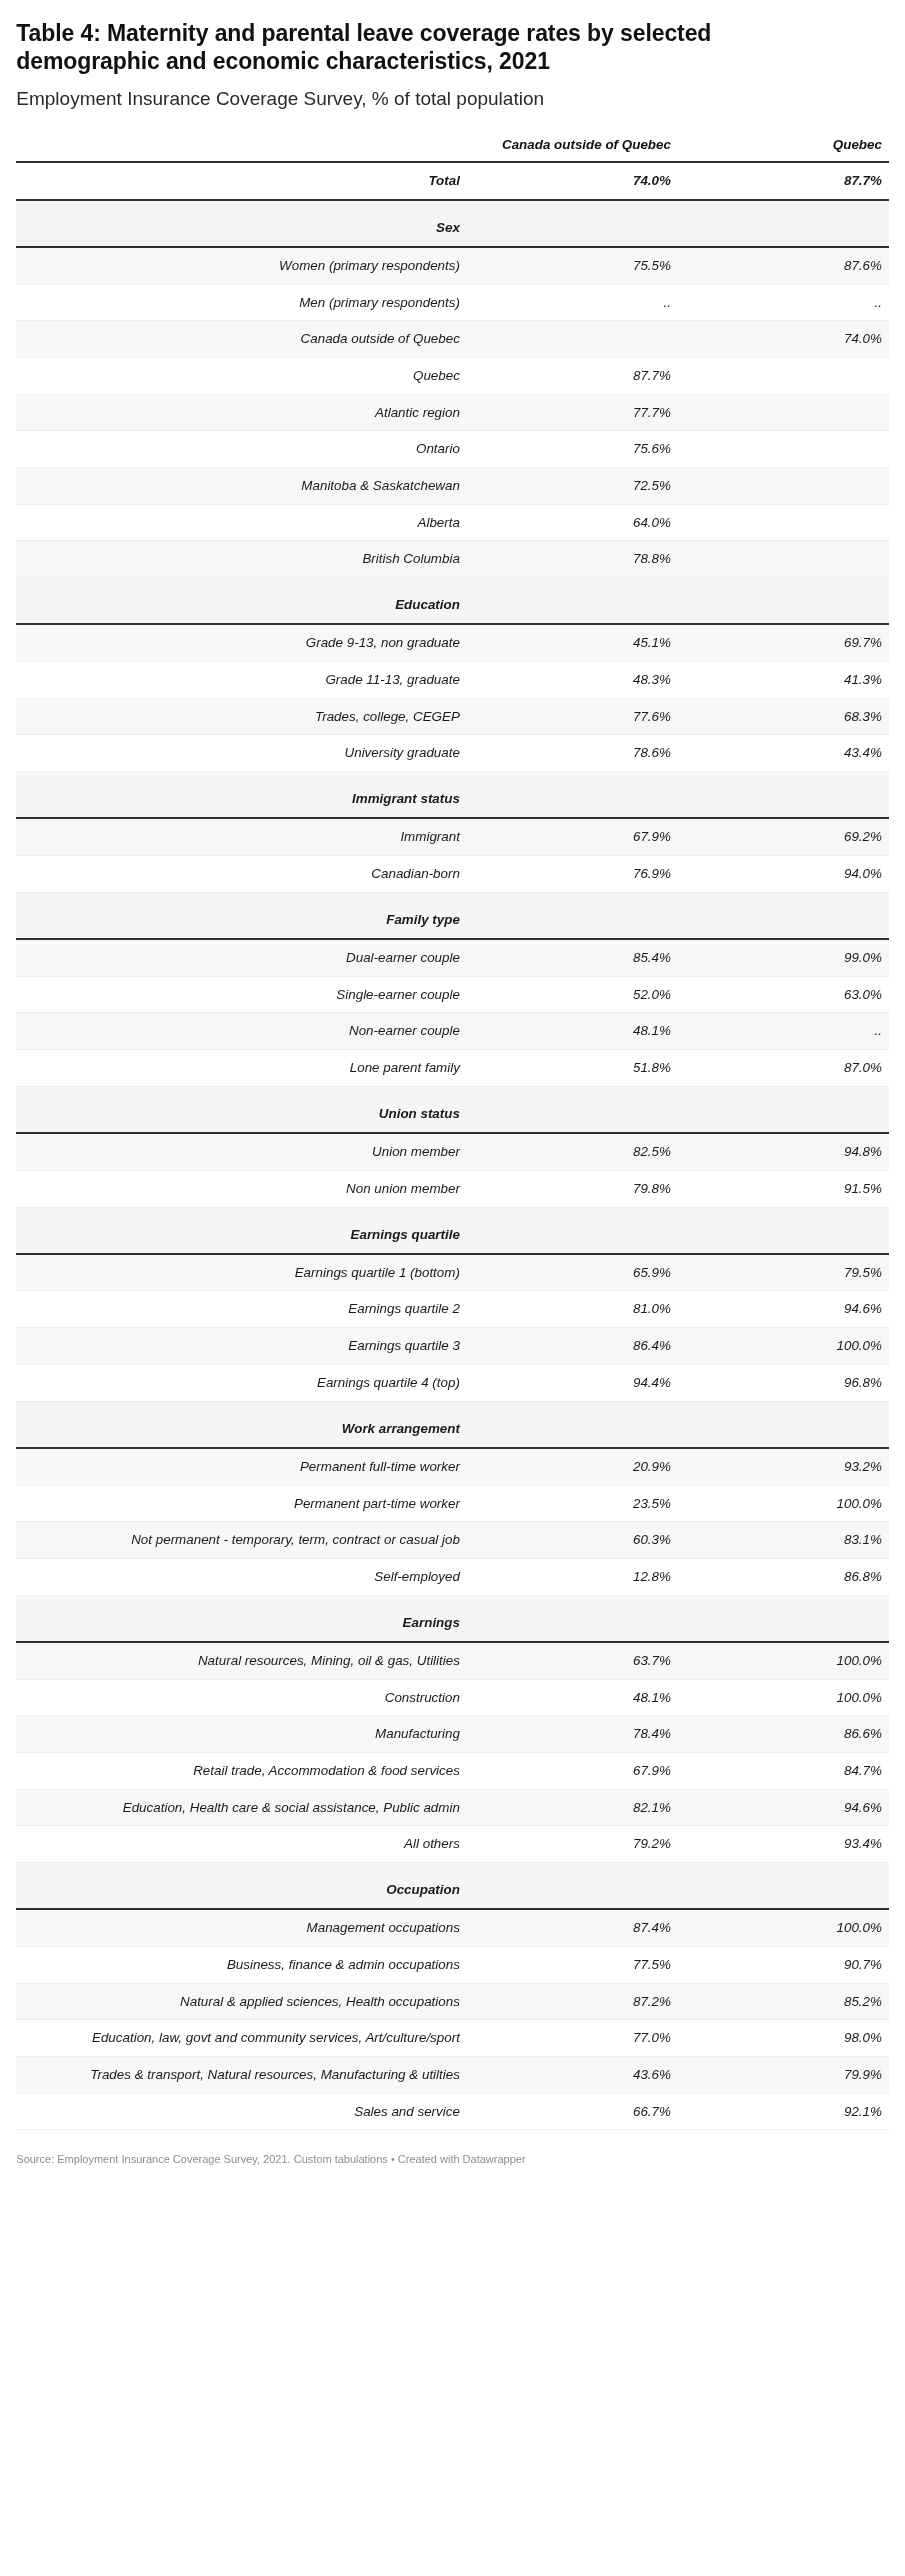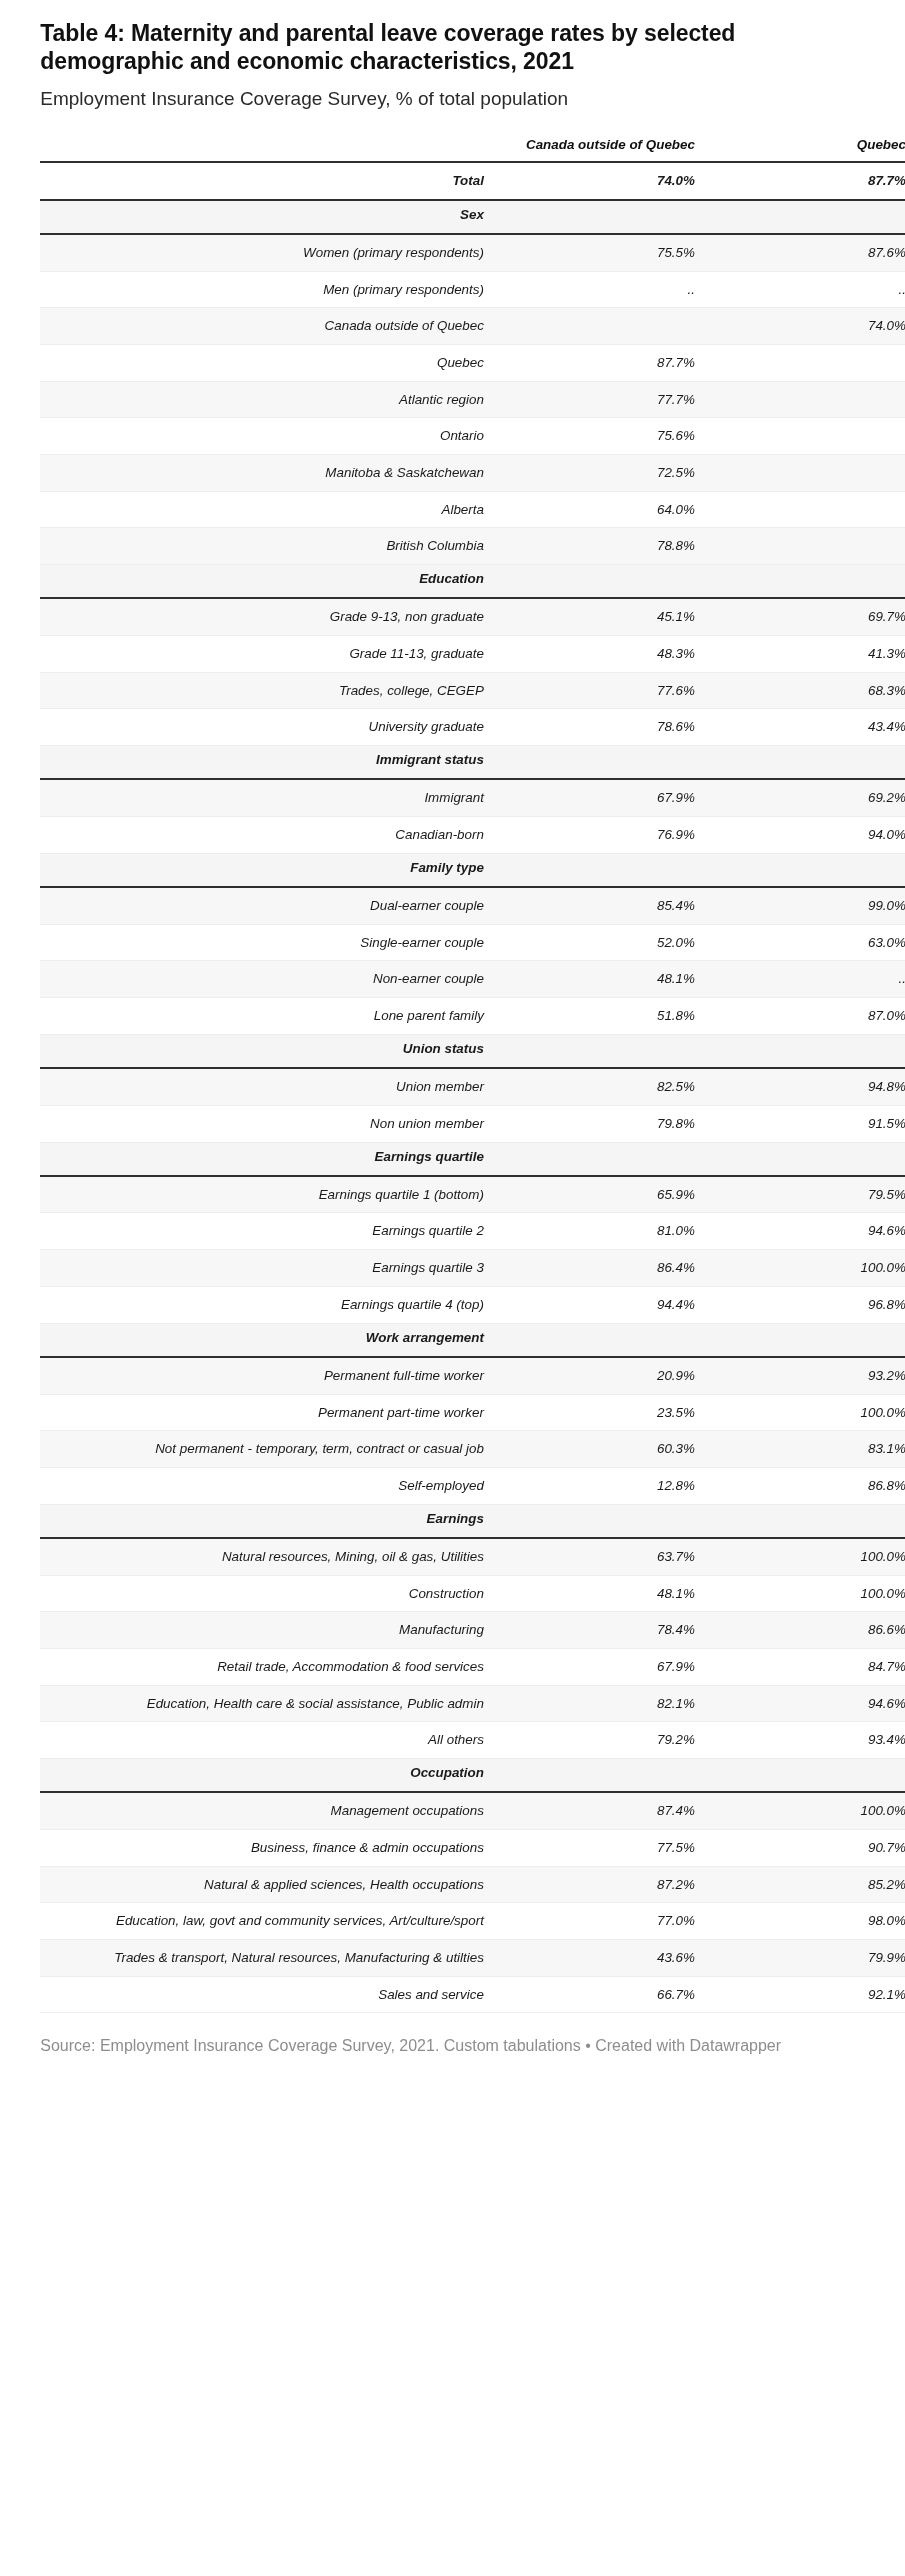--- a/index.html
+++ b/index.html
@@ -7,21 +7,20 @@
     width:905px;
     background:#ffffff;
     font-family:"Liberation Sans", sans-serif;
     color:#1a1a1a;
     -webkit-font-smoothing:antialiased;
   }
   .page{
     width:847px;
     box-sizing:border-box;
     padding:19.3px 16.3px 0 16.3px;
-    margin-left:24px;
   }
   .title{
     font-size:23px;
     line-height:1.22;
     font-weight:700;
     color:#111111;
     letter-spacing:-0.1px;
     margin:0 0 10.4px 0;
     max-width:831px;
   }
@@ -68,32 +67,32 @@
   tbody td.num{text-align:right;font-variant-numeric:tabular-nums;}
 
   tr.total td{
     font-weight:700;
     border-bottom:2.2px solid #2f2f2f;
   }
   tr.section td{
     font-weight:700;
     background:#f5f5f5;
     border-bottom:2.2px solid #2f2f2f;
-    padding-top:5px;
+    padding-top:18px;
     padding-bottom:9.6px;
   }
   tr.alt td{background:#f7f7f7;}
   tr.data td{border-bottom:0.7px solid #ededed;}
   tr.section + tr.data td{border-top:none;}
 
   .footer{
     width:873px;
     margin:22px 0 0 0;
     padding:0 0 13.4px 0;
-    font-size:16px;
+    font-size:11px;
     color:#8d8d8d;
     line-height:1.4;
   }
 </style>
 </head>
 <body>
 
 <div class="page">
 
   <h1 class="title">Table 4: Maternity and parental leave coverage rates by selected demographic and economic characteristics, 2021</h1>

